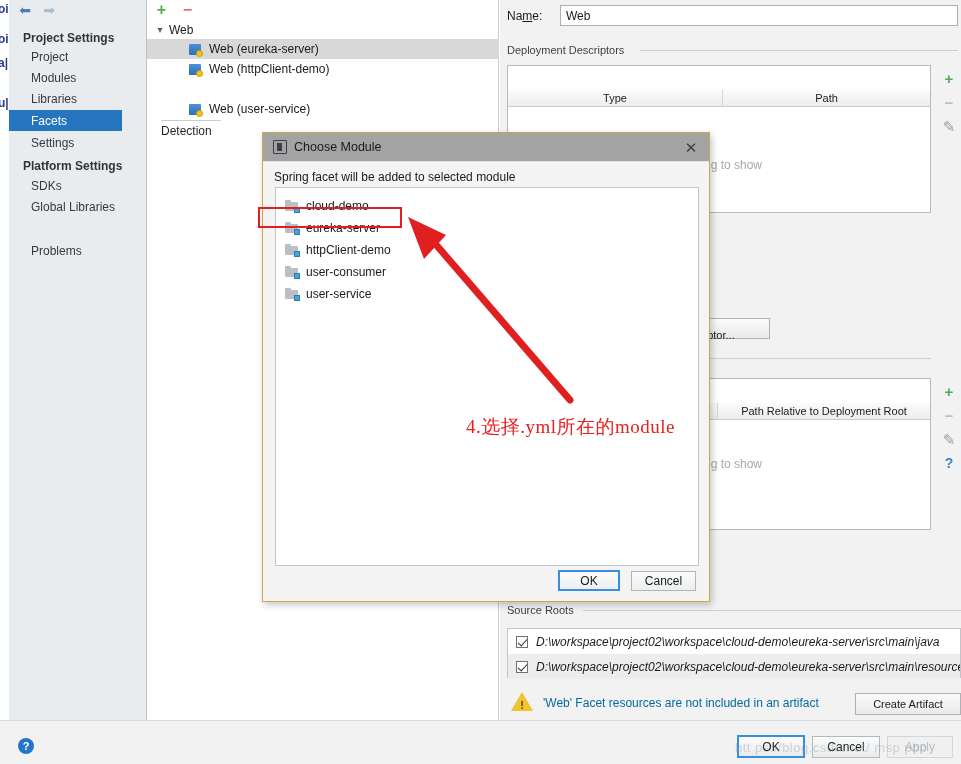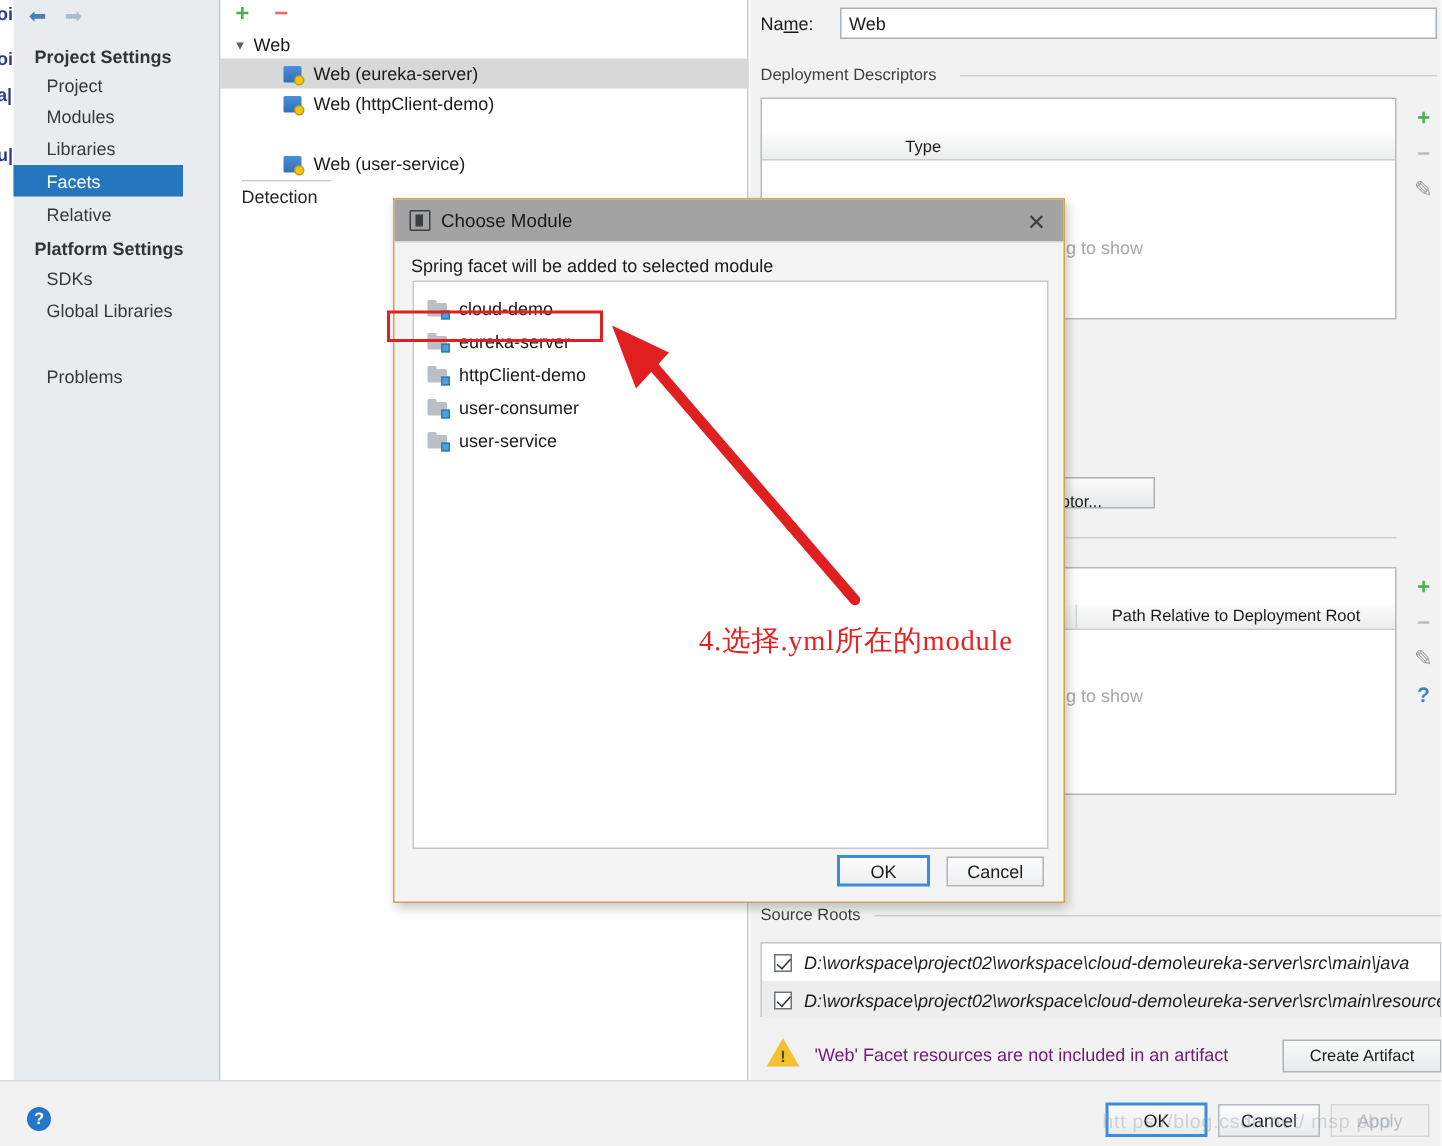--- a/index.html
+++ b/index.html
@@ -201,21 +201,21 @@
     position: absolute; left: 4px; top: 2px; width: 0; height: 0;
     border-left: 11px solid transparent; border-right: 11px solid transparent;
     border-bottom: 19px solid #f2c230;
   }
   .warn-tri-in {
     position: absolute; left: 4px; top: 8px; width: 22px; height: 14px;
     display: flex; align-items: center; justify-content: center;
     font-size: 11px; font-weight: bold; color: #5a4500;
   }
   .warn-text {
-    position: absolute; left: 36px; top: 6px; font-size: 12px; color: #701a75; text-align: center;
+    position: absolute; left: 36px; top: 6px; font-size: 12px; color: #0369a1; text-align: center;
   }
 
   
   .bottom-bar {
     position: absolute; left: 0; top: 720px; width: 961px; height: 44px;
     background: #f2f2f2; border-top: 1px solid #d7dadd;
   }
   .help-circle {
     position: absolute; left: 18px; top: 738px; width: 16px; height: 16px;
     border-radius: 50%; background: #2476c6;
@@ -347,21 +347,21 @@
     <div class="nav-arrows">
       <div class="nav-arrow back">⬅</div>
       <div class="nav-arrow fwd">➡</div>
     </div>
 
     <div class="side-group" style="top:27px;">Project Settings</div>
     <div class="side-item" style="top:46px;">Project</div>
     <div class="side-item" style="top:67px;">Modules</div>
     <div class="side-item" style="top:88px;">Libraries</div>
     <div class="side-item selected" style="top:110px;">Facets</div>
-    <div class="side-item" style="top:132px;">Relative</div>
+    <div class="side-item" style="top:132px;">Settings</div>
     <div class="side-group" style="top:155px;">Platform Settings</div>
     <div class="side-item" style="top:175px;">SDKs</div>
     <div class="side-item" style="top:196px;">Global Libraries</div>
     <div class="side-item" style="top:240px;">Problems</div>
   </div>
 
   <div class="mid">
     <div class="mid-toolbar">
       <div class="tb-icon plus">+</div>
       <div class="tb-icon minus">−</div>
@@ -406,20 +406,21 @@
       </div>
       <input class="name-input" type="text" value="Web" style="">
     </div>
 
     <div class="section-title" style="left:7px; top:44px;">Deployment Descriptors</div>
     <div class="section-rule" style="left:140px; top:50px; width:318px;"></div>
 
     <div class="tbl" style="left:7px; top:65px; width:424px; height:148px;">
       <div class="tbl-head">
         <div class="th" style="width:215px;">Type</div>
+        <div class="th" style="width:207px;">Path</div>
       </div>
       <div class="tbl-empty" style="top:92px;">Nothing to show</div>
     </div>
 
     <div class="side-btns" style="left:438px; top:66px;">
       <div class="sb plus">+</div>
       <div class="sb minus">−</div>
       <div class="sb pencil">✎</div>
     </div>
 

